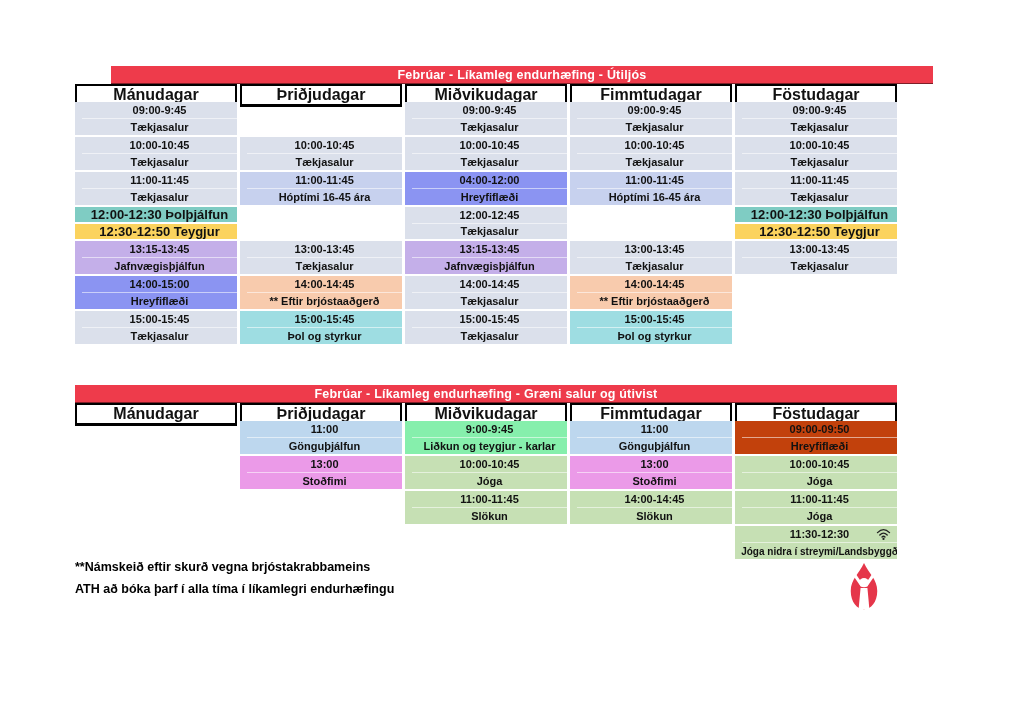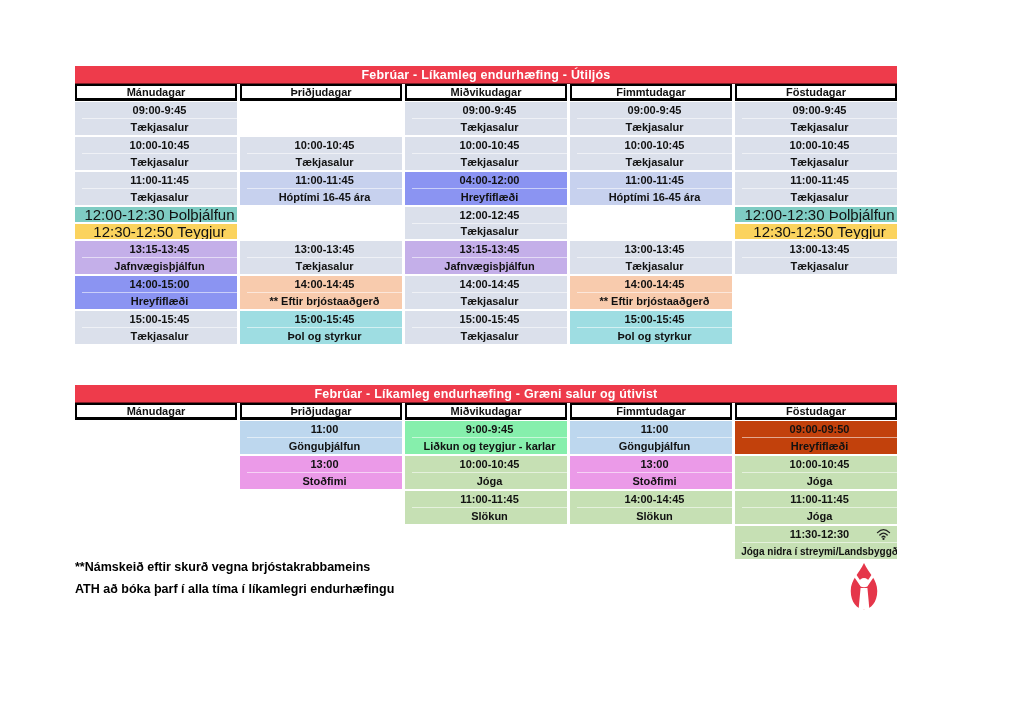--- a/index.html
+++ b/index.html
@@ -14,54 +14,54 @@
     color:#fff; font-size:12.5px; font-weight:700; letter-spacing:.2px;
     border-bottom:1px solid #7e1f28;
   }
   .hdr-row {
     position:absolute; left:75px; width:822px; height:17px;
     display:grid; grid-template-columns:repeat(5,1fr); column-gap:3px;
   }
   .hcell {
     background:#fff; border:2px solid #000; border-bottom-width:3px;
     display:flex; align-items:center; justify-content:center;
-    font-size:11px; font-weight:700;
+    font-size:16px; font-weight:700;
   }
   .body-grid {
     position:absolute; left:75px; width:822px;
     display:grid; grid-template-columns:repeat(5,1fr);
     column-gap:3px; row-gap:2px;
   }
   .grid1 { grid-template-rows:33px 33px 33px 15px 15px 33px 33px 33px; }
   .grid2 { grid-template-rows:33px 33px 33px 33px; }
   .cell { position:relative; display:flex; flex-direction:column; overflow:hidden;padding-left:7px; }
   .cell .t, .cell .l {
     flex:1; display:flex; align-items:center; justify-content:center;
     font-size:11px; font-weight:700; white-space:nowrap;
   }
   .cell .t { border-bottom:1px solid rgba(255,255,255,.55); }
   .cell.single { justify-content:center; }
   .cell.single .s {
     display:flex; align-items:center; justify-content:center;
-    font-size:15px; font-weight:400; height:100%;
+    font-size:13px; font-weight:700; height:100%;
   }
   .cell .l.small { font-size:10px; }
   .wifi {
     position:absolute; top:2px; right:6px; width:15px; height:12px;
   }
   .footnotes { position:absolute; left:75px; top:556px; }
   .footnote { font-size:12.5px; font-weight:700; line-height:22px; color:#000; }
   .logo { position:absolute; left:838px; top:562px; width:52px; height:54px; }
 </style>
 </head>
 <body>
 
 <div class="page">
 
-  <div class="banner" style="top: 66px; background-color: rgb(238, 59, 75);">
+  <div class="banner" style="top: 66px; background-color: rgb(238, 59, 75); margin-left: 36px;">
     <span>Febrúar - Líkamleg endurhæfing - Útiljós</span>
   </div>
 
   <div class="hdr-row" style="top:84px">
     <div class="hcell">Mánudagar</div>
     <div class="hcell">Þriðjudagar</div>
     <div class="hcell">Miðvikudagar</div>
     <div class="hcell">Fimmtudagar</div>
     <div class="hcell">Föstudagar</div>
   </div>

